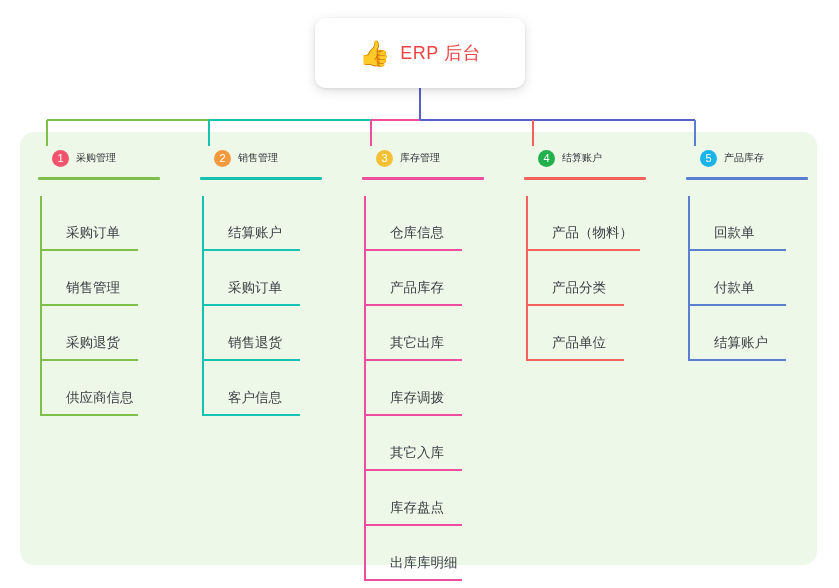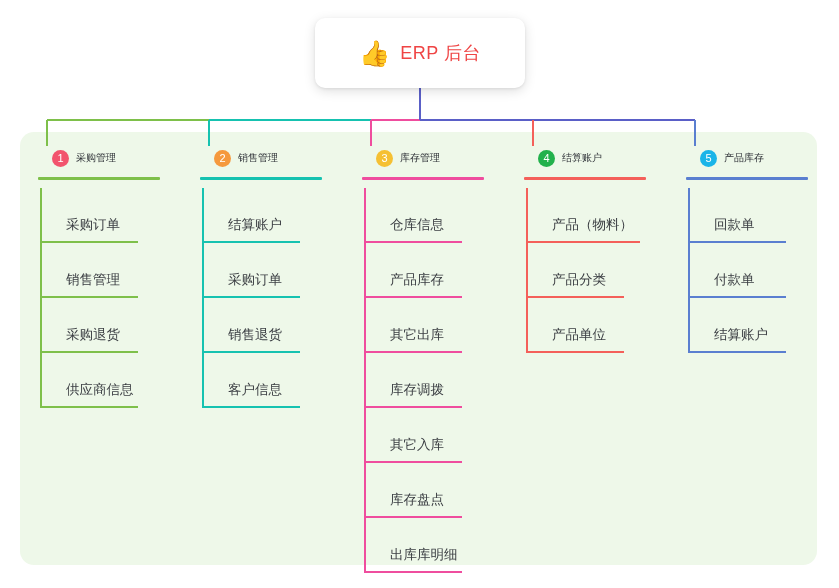--- a/index.html
+++ b/index.html
@@ -99,21 +99,21 @@
   }
   .head-rule {
     height: 3px;
     width: 122px;
     margin-top: 7px;
     border-radius: 1px;
   }
 
   .items {
     position: relative;
-    margin-top: 8px;
+    margin-top: 16px;
     padding-left: 2px;
   }
   .spine {
     position: absolute;
     left: 2px;
     top: 0;
     width: 2px;
   }
   .item {
     position: relative;

